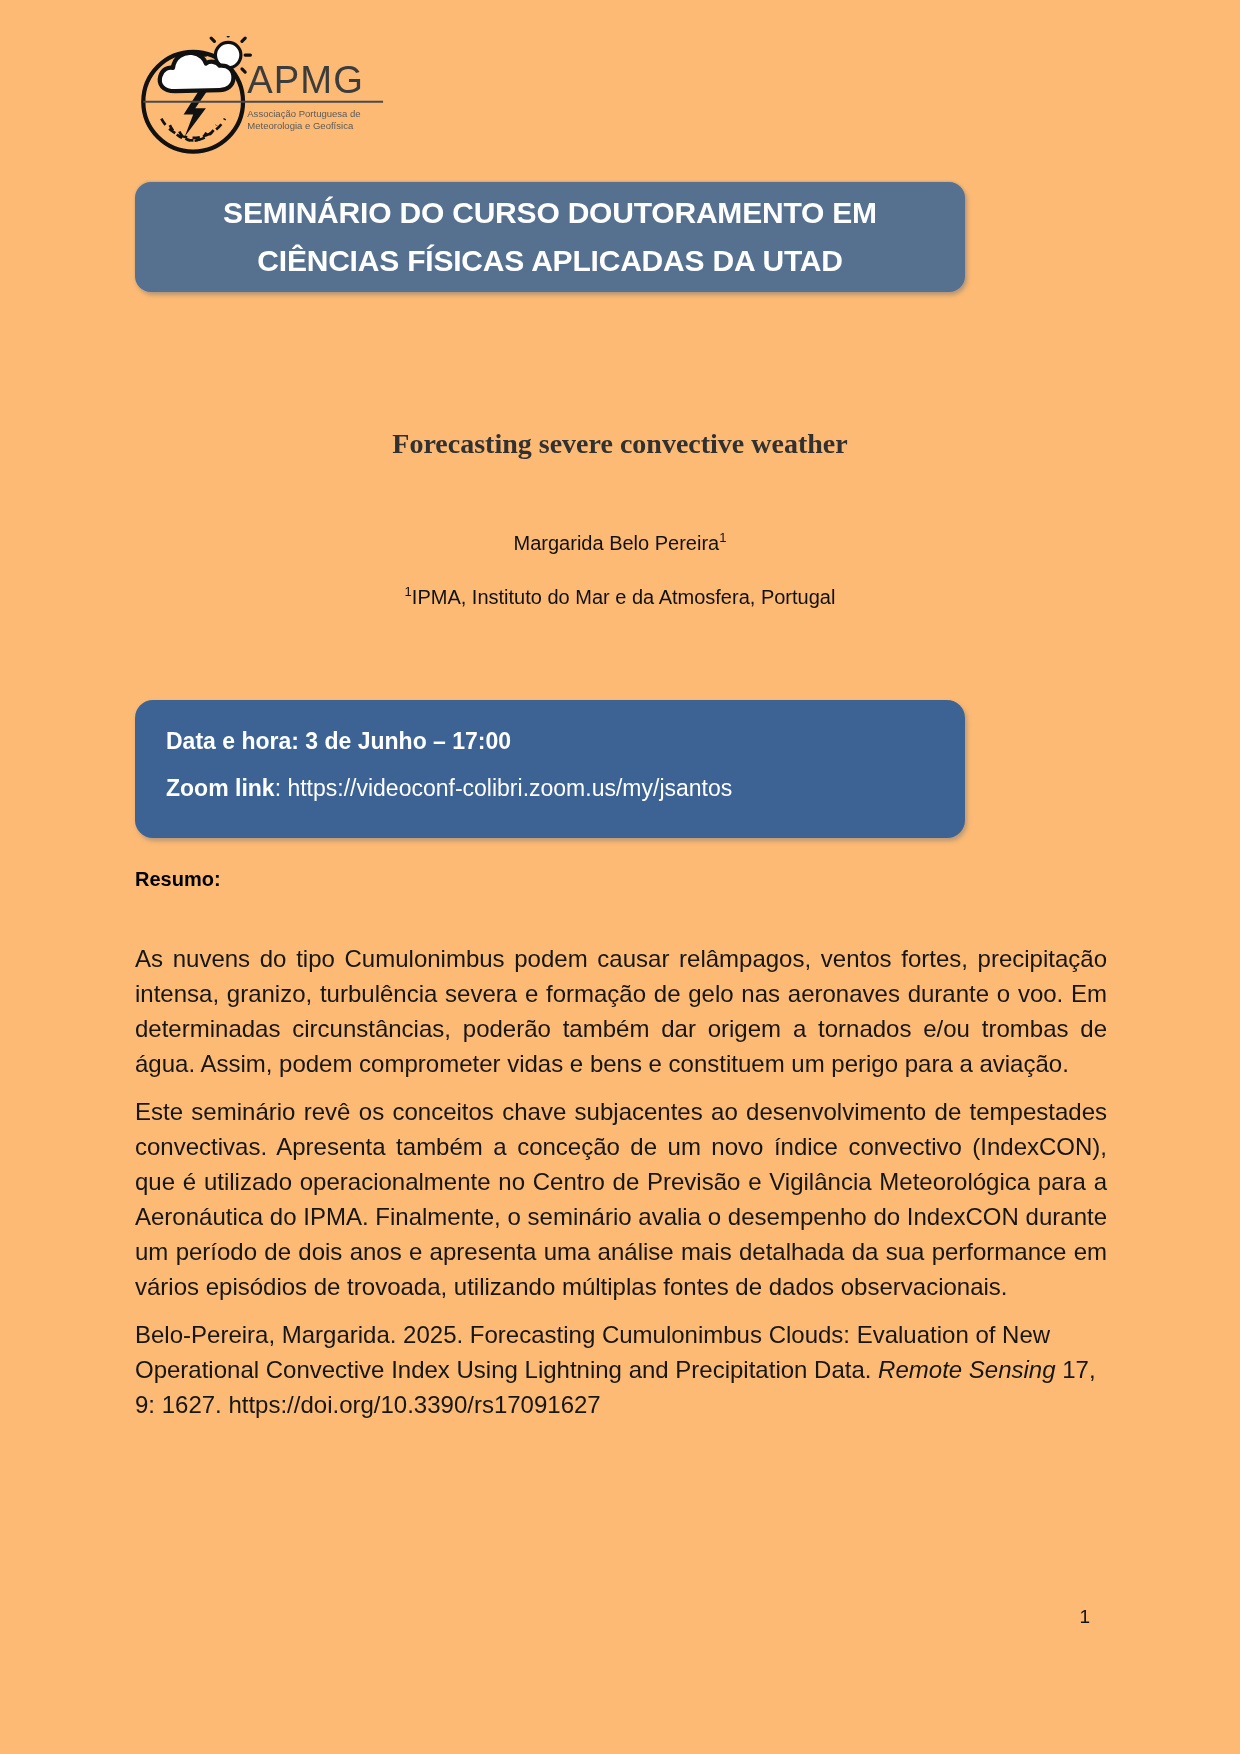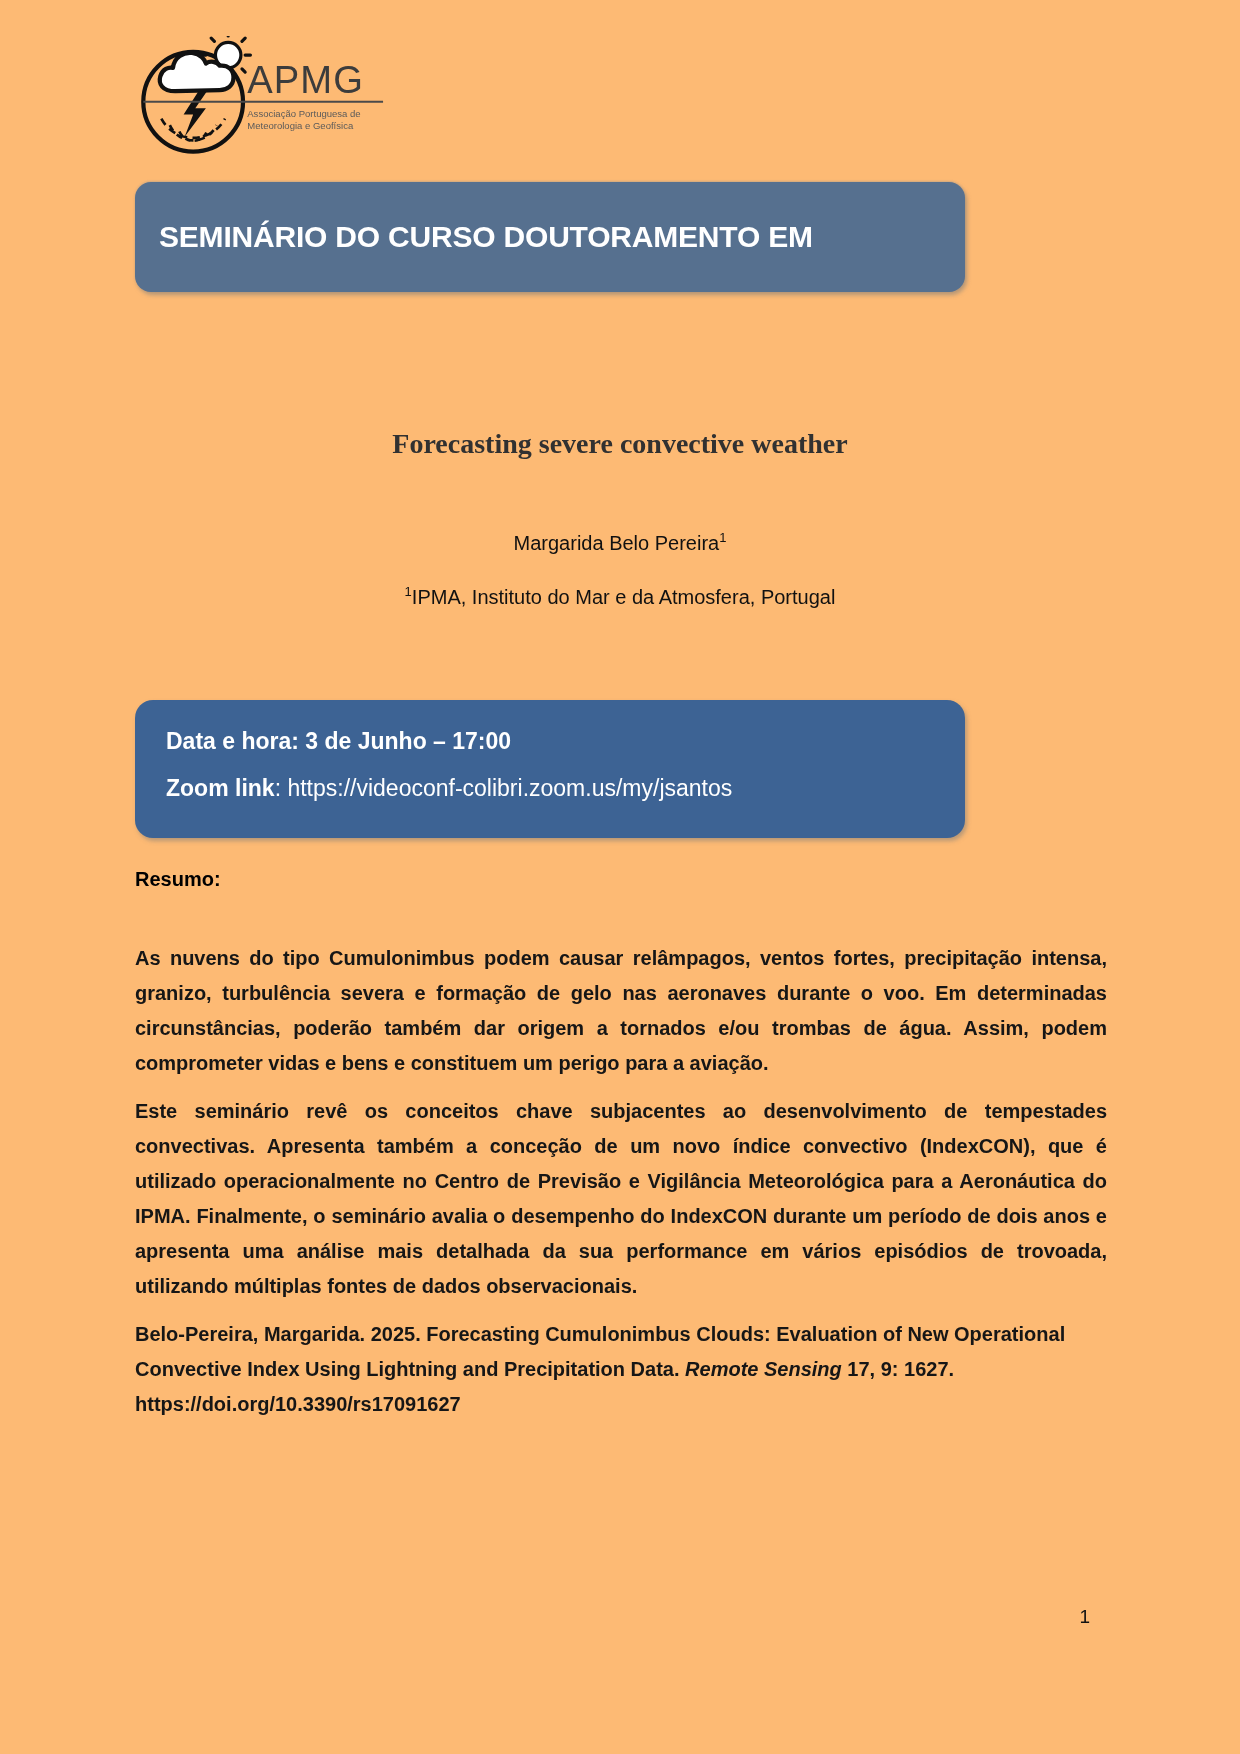--- a/index.html
+++ b/index.html
@@ -19,20 +19,21 @@
   .logo .acronym { font-family:"Liberation Sans", sans-serif; font-size:36px; fill:#3c3c3c; letter-spacing:1px; }
   .logo .sub { font-family:"Liberation Sans", sans-serif; font-size:9px; fill:#5a5a5a; }
 
   
   .banner {
     position:absolute; left:135px; top:182px; width:830px; height:110px;
     border-radius:16px;
     display:flex; flex-direction:column; justify-content:center;
     padding:10px 24px;
     box-shadow:2px 3px 4px rgba(120,120,120,0.55), 0 -1px 2px rgba(150,150,150,0.4);
+    align-items:center;
   }
   .banner-line {
     color:#ffffff; font-weight:bold; font-size:30px; line-height:48px;
     letter-spacing:-0.2px; white-space:nowrap;
   }
 
   
   .doc-title {
     position:absolute; left:135px; top:406px; width:970px;
     text-align:center;
@@ -52,21 +53,21 @@
     padding:27px 31px;
     box-shadow:2px 3px 4px rgba(120,120,120,0.5);
   }
   .info-line { color:#ffffff; font-size:23px; line-height:28px; white-space:nowrap; }
   .info-line + .info-line { margin-top:19px; }
   .bold { font-weight:bold; }
 
   
   .resumo-heading { position:absolute; left:135px; top:868px; font-size:20px; font-weight:bold; color:#000;text-align:center; }
   .abstract { position:absolute; left:135px; top:941px; width:972px; }
-  .abstract p { font-size:20px; line-height:35px; text-align:justify; color:#161616;font-weight:bold; }
+  .abstract p { font-size:24px; line-height:35px; text-align:justify; color:#161616; }
   .abstract p + p { margin-top:13px; }
   .abstract p.citation { text-align:left; }
   .italic { font-style:italic; }
 
   .page-number { position:absolute; left:1060px; top:1606px; width:30px; text-align:right; font-size:19px; color:#111; }
 </style>
 </head>
 <body>
 
 <div class="page">
@@ -97,20 +98,21 @@
       <line x1="10" y1="62" x2="236" y2="62" stroke="#4a4a4a" stroke-width="2"></line>
 
       <text class="acronym" x="108" y="54">APMG</text>
       <text class="sub" x="108" y="76">Associação Portuguesa de</text>
       <text class="sub" x="108" y="88">Meteorologia e Geofísica</text>
     </svg>
   </div>
 
   <div class="banner" style="background:#56708F">
     <div class="banner-line">SEMINÁRIO DO CURSO DOUTORAMENTO EM</div>
+    <div class="banner-line">CIÊNCIAS FÍSICAS APLICADAS DA UTAD</div>
   </div>
 
   <div class="doc-title">Forecasting severe convective weather</div>
 
   <div class="center-line author-line">
     <span>Margarida Belo Pereira</span><sup>1</sup>
   </div>
   <div class="center-line affil-line">
     <sup>1</sup><span>IPMA, Instituto do Mar e da Atmosfera, Portugal</span>
   </div>

